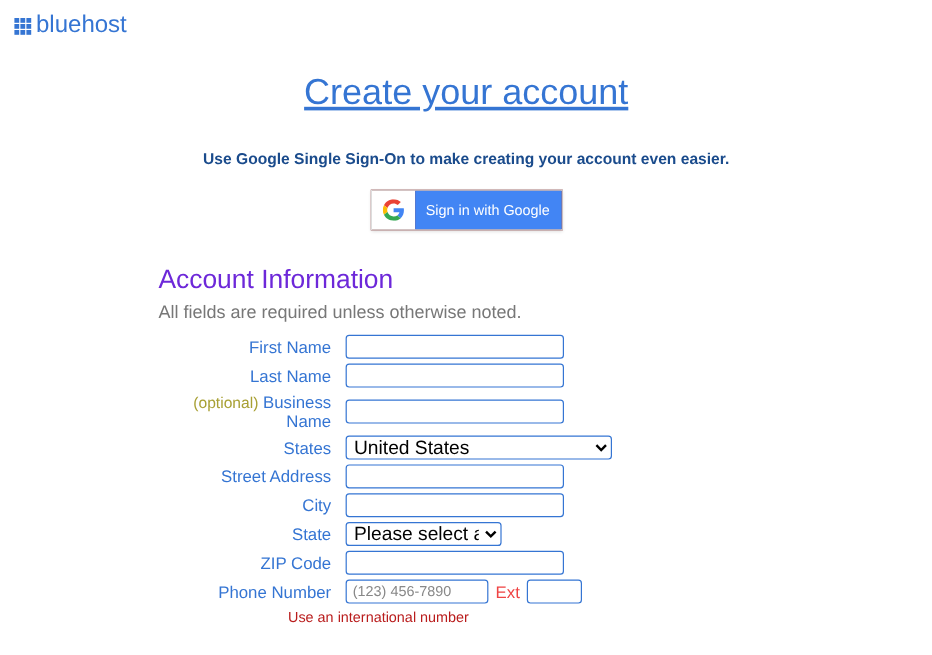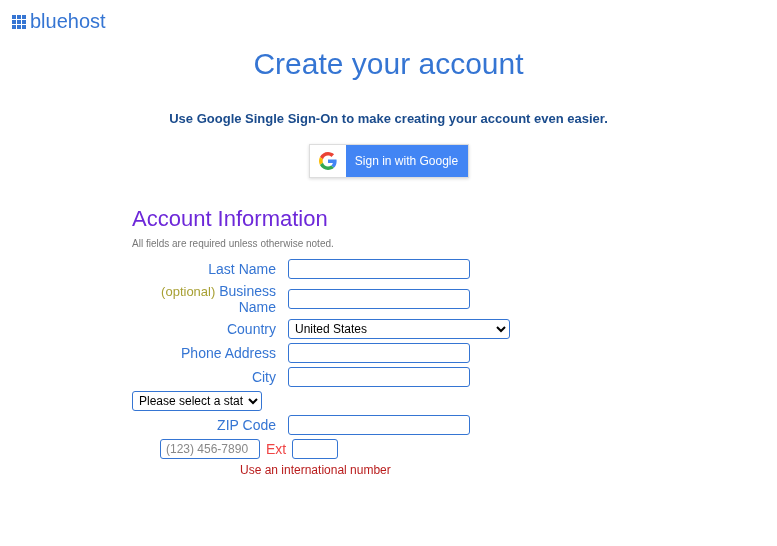--- a/index.html
+++ b/index.html
@@ -26,21 +26,22 @@
     gap: 1px;
   }
   .logo-grid span {
     width: 4px; height: 4px; background: #3575d3;
   }
   h1.page-title {
     text-align: center;
     font-weight: 300;
     font-size: 30px;
     color: #3575d3;
-    margin-top: 4px;
+    margin-top: 18px;
+    text-decoration: underline;
   }
   .sso-note {
     text-align: center;
     color: #1a4b8c;
     font-size: 13px;
     font-weight: 600;
     margin-top: 30px;
   }
   .google-btn {
     display: flex;
@@ -75,21 +76,21 @@
     width: 520px;
     margin: 28px 0 0 132px;
   }
   h2.section-title {
     font-weight: 300;
     font-size: 22px;
     color: #6d28d9;
     margin-bottom: 6px;
   }
   .required-note {
-    font-size: 10px;
+    font-size: 15px;
     color: #777;
     margin-bottom: 10px;
   }
   .row {
     display: flex;
     align-items: center;
     margin-bottom: 4px;
   }
   .label-cell {
     width: 156px;
@@ -114,21 +115,21 @@
     font-size: 12px;
     padding: 0 5px;
     background: #fff;
   }
   input.wide { width: 182px; }
   input.ext { width: 46px; }
   select {
     border: 1px solid #3575d3;
     border-radius: 3px;
     height: 20px;
-    font-size: 12px;
+    font-size: 16px;
     padding: 0 2px;
     background: #fff;
   }
   select.country { width: 222px; }
   select.state { width: 130px; }
   .ext-label { font-size: 14px; color: #ef4444; }
   .intl-link {
     margin-left: 108px;
     font-size: 12px;
     color: #b91c1c;
@@ -169,79 +170,87 @@
       <path fill="#34A853" d="M24 48c6.48 0 11.93-2.13 15.89-5.81l-7.73-6c-2.15 1.45-4.92 2.3-8.16 2.3-6.26 0-11.57-4.22-13.47-9.91l-7.98 6.19C6.51 42.62 14.62 48 24 48z"></path>
     </svg>
   </div>
   <div class="google-label">Sign in with Google</div>
 </div>
 
 <div class="form-wrap">
   <h2 class="section-title">Account Information</h2>
   <div class="required-note">All fields are required unless otherwise noted.</div>
 
+  <div class="row">
+    <div class="label-cell">First Name</div>
+    <div class="input-cell">
+        <input class="text wide" type="text" style="">
+      </div>
+  </div>
 
   <div class="row">
     <div class="label-cell">Last Name</div>
     <div class="input-cell">
         <input class="text wide" type="text" style="">
       </div>
   </div>
 
   <div class="row">
     <div class="label-cell">
       <span class="optional">(optional)</span>
       <span>Business Name</span>
     </div>
     <div class="input-cell">
         <input class="text wide" type="text" style="">
       </div>
   </div>
 
   <div class="row">
-    <div class="label-cell">Country</div>
+    <div class="label-cell">States</div>
     <div class="input-cell">
       <select class="country">
         <option>United States</option>
       </select>
     </div>
   </div>
 
   <div class="row">
-    <div class="label-cell">Phone Address</div>
+    <div class="label-cell">Street Address</div>
     <div class="input-cell">
         <input class="text wide" type="text" style="">
       </div>
   </div>
 
   <div class="row">
     <div class="label-cell">City</div>
     <div class="input-cell">
         <input class="text wide" type="text" style="">
       </div>
   </div>
 
   <div class="row">
+    <div class="label-cell">State</div>
     <div class="input-cell">
       <select class="state">
         <option>Please select a state</option>
       </select>
     </div>
   </div>
 
   <div class="row">
     <div class="label-cell">ZIP Code</div>
     <div class="input-cell">
         <input class="text wide" type="text" style="">
       </div>
   </div>
 
   <div class="row">
-    <div class="input-cell">
-      <input class="text" style="width: 100px; margin-left: 28px;" type="text" placeholder="(123) 456-7890">
+    <div class="label-cell">Phone Number</div>
+    <div class="input-cell">
+      <input class="text" style="width: 119px;" type="text" placeholder="(123) 456-7890">
       <span class="ext-label">Ext</span>
       <input class="text ext" type="text" style="">
     </div>
   </div>
 
   <div class="intl-link">Use an international number</div>
 
 
 </div>
 

